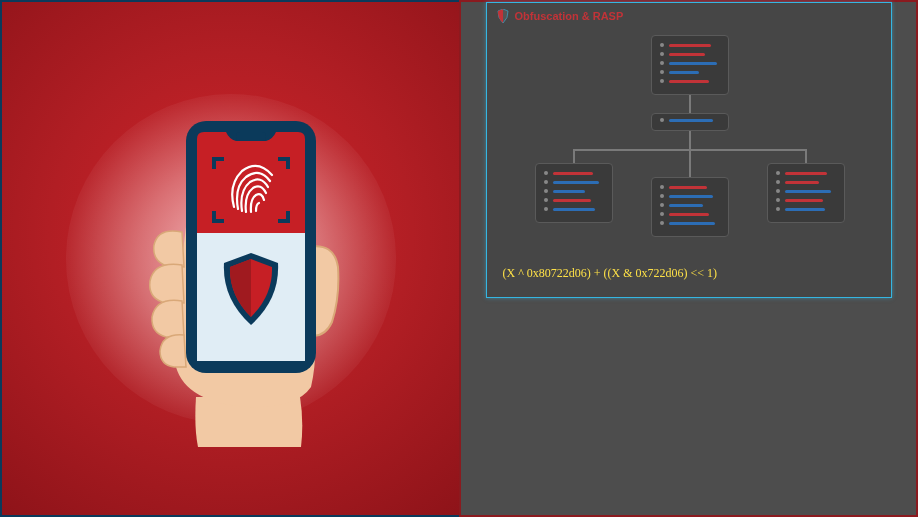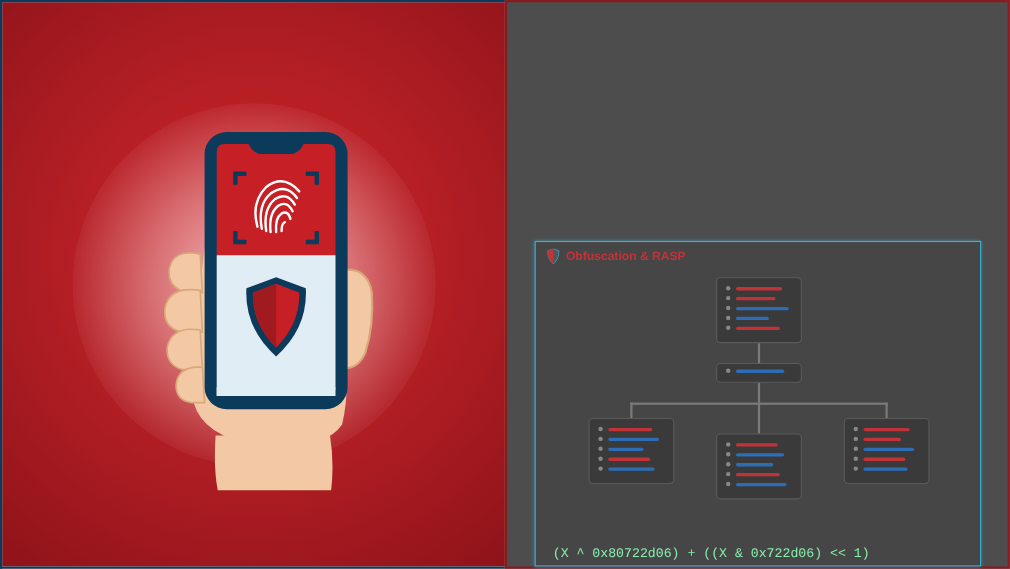--- a/index.html
+++ b/index.html
@@ -1,25 +1,25 @@
 <!DOCTYPE html>
 <html><head>
 <meta charset="utf-8">
 <style>
 *{box-sizing:border-box;margin:0;padding:0}
 body{width:918px;height:517px;display:flex;font-family:Arial,sans-serif;overflow:hidden}
 .panel-left{width:459px;height:517px;background:radial-gradient(circle at 50% 45%,#d4252b 0%,#b11e24 50%,#8e1319 100%);border-top:2px solid #0b3a5b;border-left:2px solid #0b3a5b;border-bottom:2px solid #0b3a5b;position:relative;display:flex;align-items:center;justify-content:center}
-.panel-right{width:459px;height:517px;background:#4d4d4d;border:2px solid #8b1a1f;position:relative;display:flex;align-items:flex-end;justify-content:center}
+.panel-right{width:459px;height:517px;background:#4d4d4d;border:2px solid #8b1a1f;position:relative;display:flex;align-items:flex-start;justify-content:center}
 .circle-bg{width:330px;height:330px;border-radius:50%;background:radial-gradient(circle,rgba(255,255,255,.7) 0%,rgba(255,255,255,.35) 40%,rgba(255,255,255,.05) 70%);position:absolute;top:50%;left:50%;transform:translate(-50%,-50%)}
 .phone-hand{position:relative;z-index:2}
 .obf-panel{width:406px;height:296px;border:1px solid #35b6e2;box-shadow:0 0 4px rgba(53,182,226,.5);position:relative;background:rgba(0,0,0,.08)}
 .obf-title{position:absolute;top:6px;left:10px;display:flex;align-items:center;gap:6px}
 .obf-title-text{color:#c23338;font-size:11px;font-weight:600}
 .shield-mini{width:12px;height:14px}
-.code-line{position:absolute;bottom:4px;left:16px;color:#86efac;font-family:Liberation Mono, monospace;font-size:12px}
+.code-line{position:absolute;bottom:16px;left:16px;color:#fde047;font-family:Liberation Serif, serif;font-size:12px}
 .tree{position:absolute;top:28px;left:0;right:0;height:230px}
 .node{position:absolute;background:#3a3a3a;border:1px solid #5a5a5a;border-radius:4px}
 .node-lg{width:78px;height:60px;padding:7px 8px}
 .node-sm{width:78px;height:18px;padding:4px 8px}
 .bars{display:flex;flex-direction:column;gap:5px}
 .bar-row{display:flex;align-items:center;gap:5px}
 .dot{width:4px;height:4px;border-radius:50%;background:#888}
 .bar{height:3px;border-radius:2px}
 .bar-red{background:#c23338}
 .bar-blue{background:#2c6db5}

